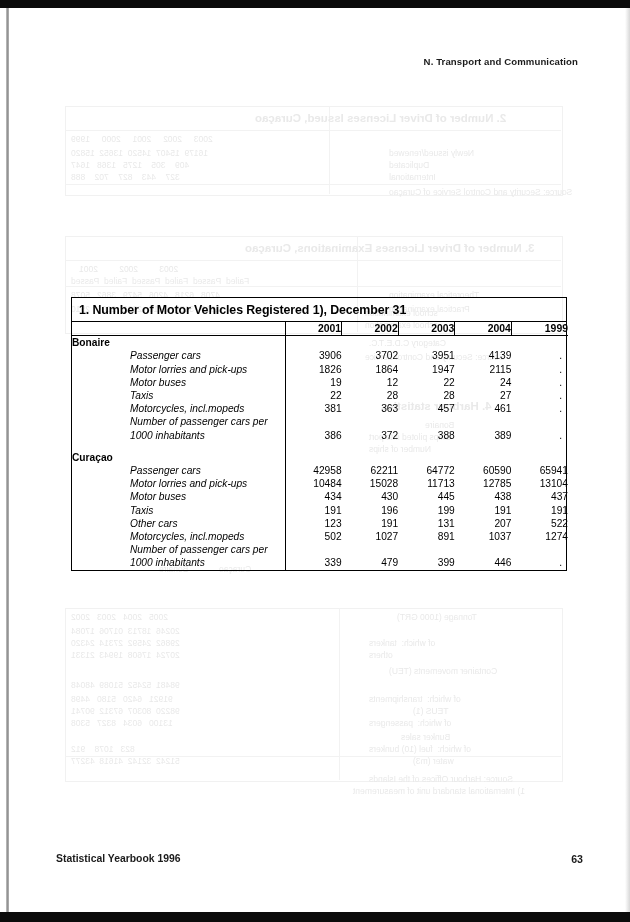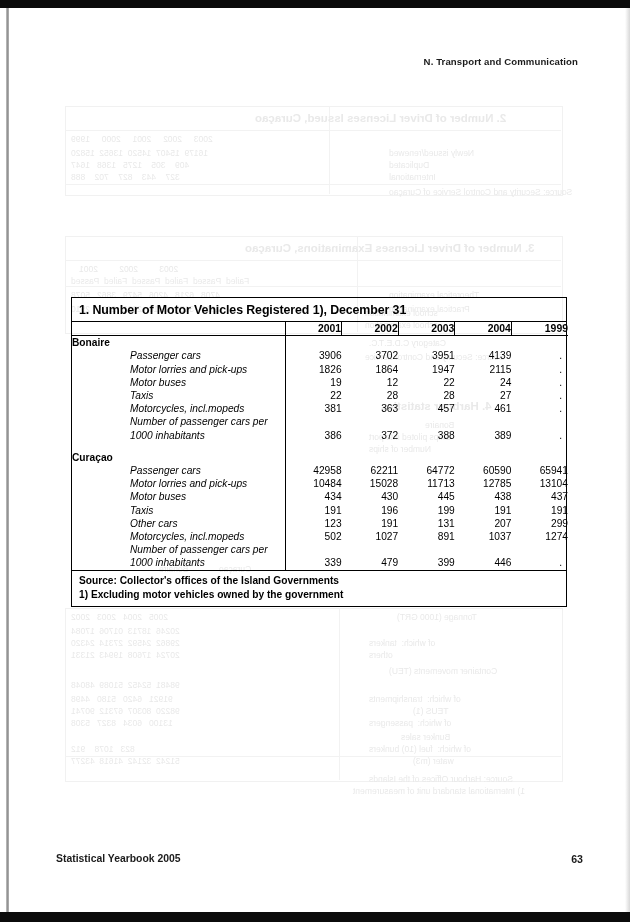--- a/index.html
+++ b/index.html
@@ -386,21 +386,21 @@
               <td class="val">199</td>
               <td class="val">191</td>
               <td class="val">191</td>
             </tr>
             <tr>
               <td class="lbl indent">Other cars</td>
               <td class="val">123</td>
               <td class="val">191</td>
               <td class="val">131</td>
               <td class="val">207</td>
-              <td class="val">299</td>
+              <td class="val">522</td>
             </tr>
             <tr>
               <td class="lbl indent">Motorcycles, incl.mopeds</td>
               <td class="val">502</td>
               <td class="val">1027</td>
               <td class="val">891</td>
               <td class="val">1037</td>
               <td class="val">1274</td>
             </tr>
             <tr>
@@ -415,25 +415,21 @@
               <td class="lbl indent">1000 inhabitants</td>
               <td class="val">339</td>
               <td class="val">479</td>
               <td class="val">399</td>
               <td class="val">446</td>
               <td class="val dot">.</td>
             </tr>
           </tbody>
       </table>
 
-      <div class="tbl-foot">
-        <div>Source: Collector's offices of the Island Governments</div>
-        <div>1) Excluding motor vehicles owned by the government</div>
-      </div>
     </div>
 
-    <div class="foot-left">Statistical Yearbook 2005</div>
+    <div class="foot-left">Statistical Yearbook 1996</div>
     <div class="foot-right">63</div>
 
   </div>
 
   <div class="scan-band-bottom"></div>
 </div>
 
 </body></html>

